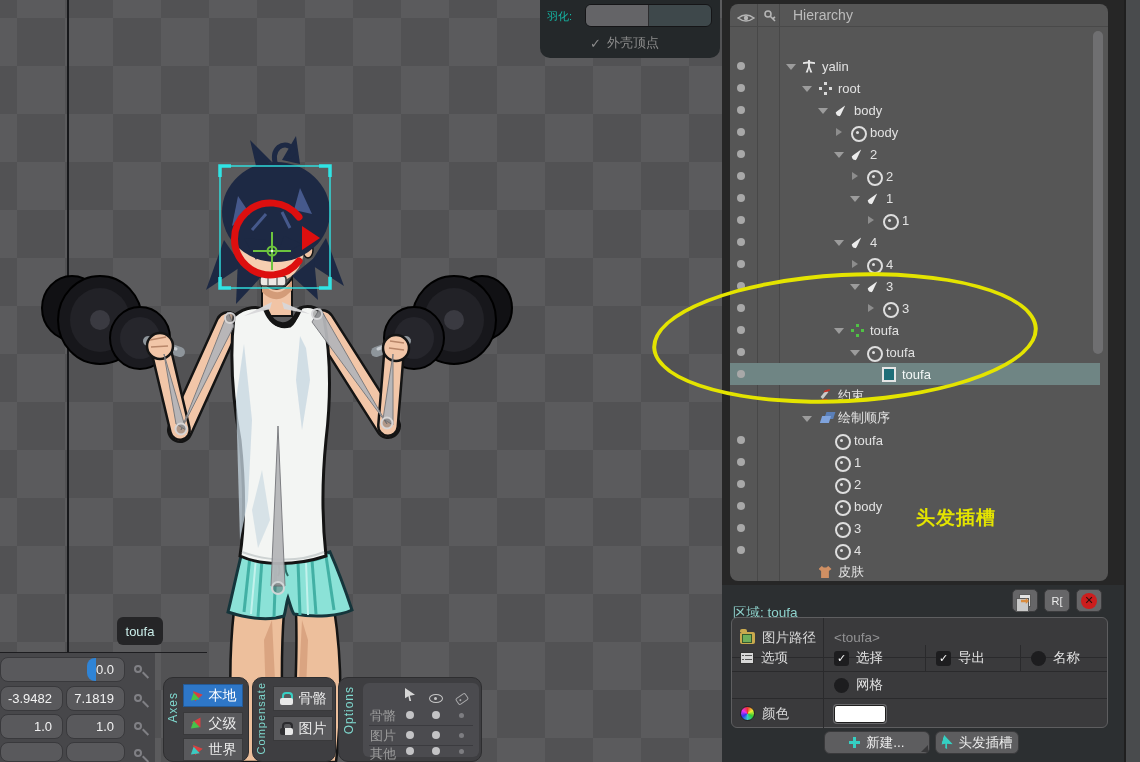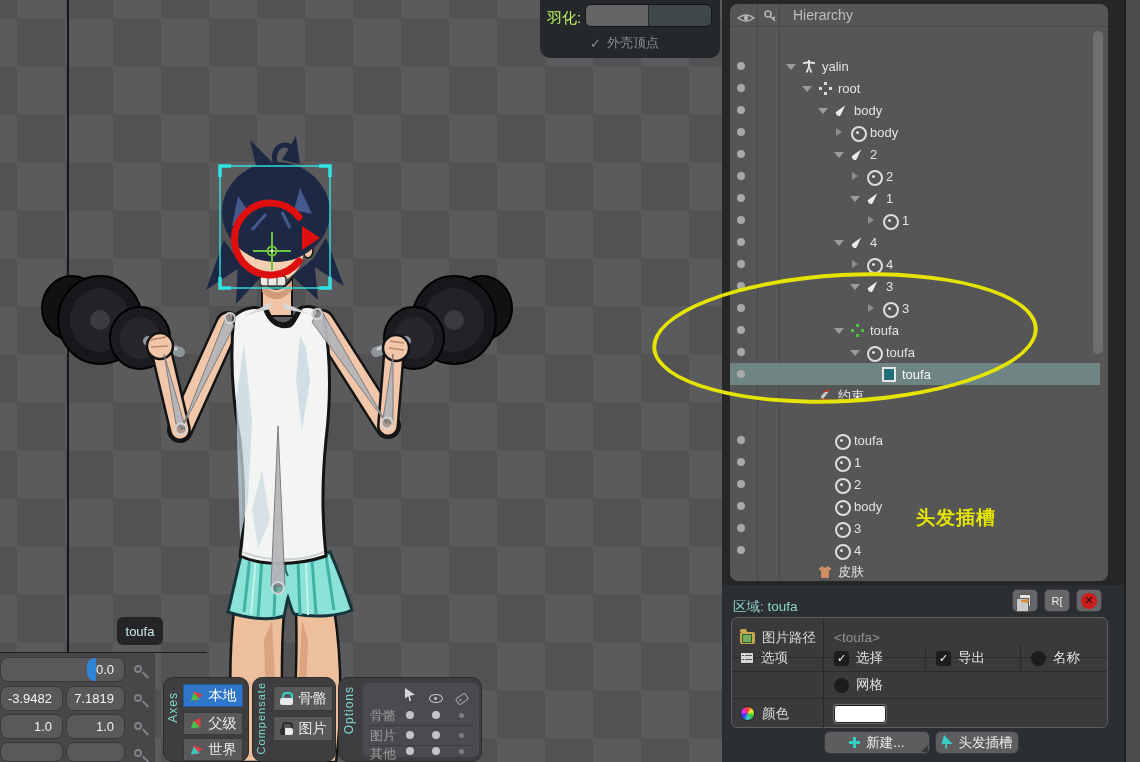--- a/index.html
+++ b/index.html
@@ -17,21 +17,21 @@
     background-position:-31px -30px,17px 18px;}
   #axis-line{left:67px;top:0;width:2px;height:653px;background:#17181b;}
   #char-svg{left:0;top:0;}
 
   
   #vp-tooltip{left:117px;top:617px;width:46px;height:28px;background:rgba(33,33,36,.93);
     border-radius:6px;color:#c9ece8;font-size:13px;display:flex;align-items:center;justify-content:center;}
 
   
   #mesh-panel{left:540px;top:0;width:180px;height:58px;background:#24282a;border-radius:0 0 10px 10px;}
-  #mesh-panel .flabel{left:7px;top:9px;color:#bef264;font-size:15px;}
+  #mesh-panel .flabel{left:7px;top:9px;color:#14b8a6;font-size:11px;}
   #feather-slider{left:45px;top:4px;width:127px;height:23px;border:1px solid #151517;border-radius:6px;overflow:hidden;background:#3e484b;}
   #feather-fill{height:100%;background:#646467;border-right:1px solid #2c2c2e;}
   .hullrow{left:50px;top:34px;display:flex;align-items:center;gap:6px;color:#8d8d8d;font-size:13px;}
   .hullcheck{color:#8d8d8d;font-size:13px;font-weight:bold;}
 
   
   #tp-topline{left:0;top:652px;width:207px;height:1px;background:#1d1d20;}
   #transform-panel{left:0;top:653px;width:155px;height:109px;background:#47474a;}
   .tfield{position:absolute;height:25px;background:#59595c;border:1px solid #39393c;border-radius:8px;
     color:#f2f2f2;font-size:13px;display:flex;align-items:center;justify-content:flex-end;padding-right:10px;}
@@ -108,21 +108,21 @@
   .ti-region::after{content:'';width:13px;height:11px;background:#1f6e78;border:2px solid #e6e6e6;}
   .ti-constraint::before{content:'';position:absolute;left:5px;top:1px;width:3px;height:9px;background:#c9c9c9;transform:rotate(38deg);}
   .ti-constraint::after{content:'';position:absolute;left:1px;bottom:0;width:9px;height:4px;background:#c43026;border-radius:50%;transform:rotate(-15deg);box-shadow:6px -9px 0 -1px #c43026;}
   .ti-draworder::after{content:'';width:9px;height:7px;background:#7fa3dc;transform:skewX(-18deg);box-shadow:3px -4px 0 0 #5a7fb8;margin-top:3px;}
   .ti-skin::after{content:'';width:13px;height:12px;background:#cf8f63;
     clip-path:polygon(25% 0,40% 12%,60% 12%,75% 0,100% 25%,80% 42%,80% 100%,20% 100%,20% 42%,0 25%);}
   .ti-event::after{content:'!';width:11px;height:12px;background:#8e77cc;border-radius:2px;color:#fff;font-size:9px;font-weight:bold;display:flex;align-items:center;justify-content:center;border-bottom:2px dotted #6b58a5;}
 
   
   #region-section{position:absolute;left:0;top:585px;width:402px;height:177px;background:#2c2f31;}
-  #region-title{position:absolute;left:11px;top:13px;color:#8fd3cd;font-size:13.5px;}
+  #region-title{position:absolute;left:11px;top:19px;color:#8fd3cd;font-size:13.5px;}
   .hbtn{position:absolute;top:4px;width:26px;height:23px;background:#666668;border:1px solid #3c3c3e;border-radius:5px;display:flex;align-items:center;justify-content:center;color:#ececec;font-size:11px;}
   .delico{width:16px;height:16px;border-radius:50%;background:#cc1d1d;color:#26100f;font-weight:bold;font-size:11px;display:flex;align-items:center;justify-content:center;}
   .dupico{width:12px;height:13px;background:#e3e3e3;border:1px solid #5a5a5a;position:relative;}
   .dupico::before{content:'';position:absolute;left:-4px;top:3px;width:11px;height:12px;background:#c9c9c9;border:1px solid #5a5a5a;}
   .dupico::after{content:'';position:absolute;left:1px;top:3px;width:8px;height:6px;background:#d98c3f;clip-path:polygon(0 30%,60% 30%,60% 0,100% 50%,60% 100%,60% 70%,0 70%);}
 
   #prop-table{position:absolute;left:9px;top:32px;width:377px;height:111px;border:1px solid #5e5e60;border-radius:6px;background:#3a3a3c;}
   .prow{position:absolute;left:0;width:100%;border-bottom:1px solid #2a2a2c;}
   .plabel{position:absolute;left:0;top:0;width:92px;height:100%;display:flex;align-items:center;gap:7px;padding-left:8px;color:#d9d9d9;font-size:13.5px;border-right:1px solid #2a2a2c;}
   .pval{position:absolute;left:92px;top:0;height:100%;display:flex;align-items:center;padding-left:10px;color:#929294;font-size:13.5px;}
@@ -545,20 +545,27 @@
               <span class="exp none"></span>
               <span class="ti ti-region"></span>
               <span class="tr-label">toufa</span>
             </span>
           </div>
           <div class="tr-row" style="top: 353px;">
             <span class="tr-content" style="padding-left: 16px;">
               <span class="exp none"></span>
               <span class="ti ti-constraint"></span>
               <span class="tr-label">约束</span>
+            </span>
+          </div>
+          <div class="tr-row" style="top: 375px;">
+            <span class="tr-content" style="padding-left: 16px;">
+              <span class="exp open"></span>
+              <span class="ti ti-draworder"></span>
+              <span class="tr-label">绘制顺序</span>
             </span>
           </div>
           <div class="tr-row" style="top: 397px;">
             <span class="vdot"></span>
             <span class="tr-content" style="padding-left: 32px;">
               <span class="exp none"></span>
               <span class="ti ti-slot"></span>
               <span class="tr-label">toufa</span>
             </span>
           </div>

